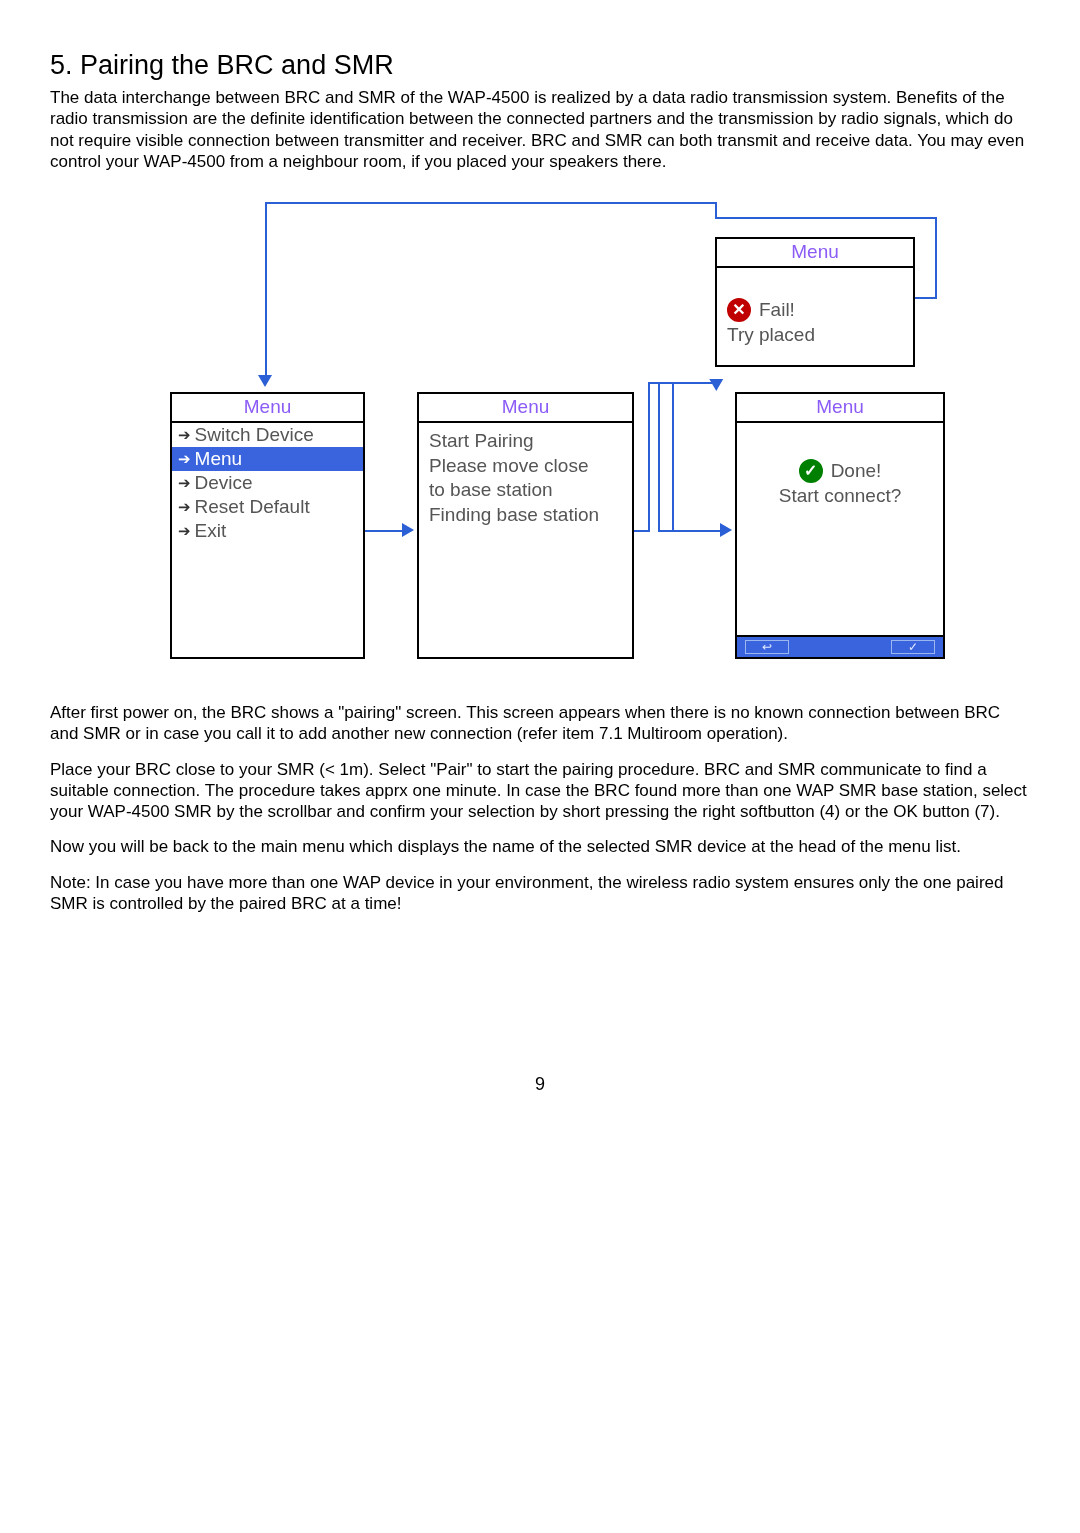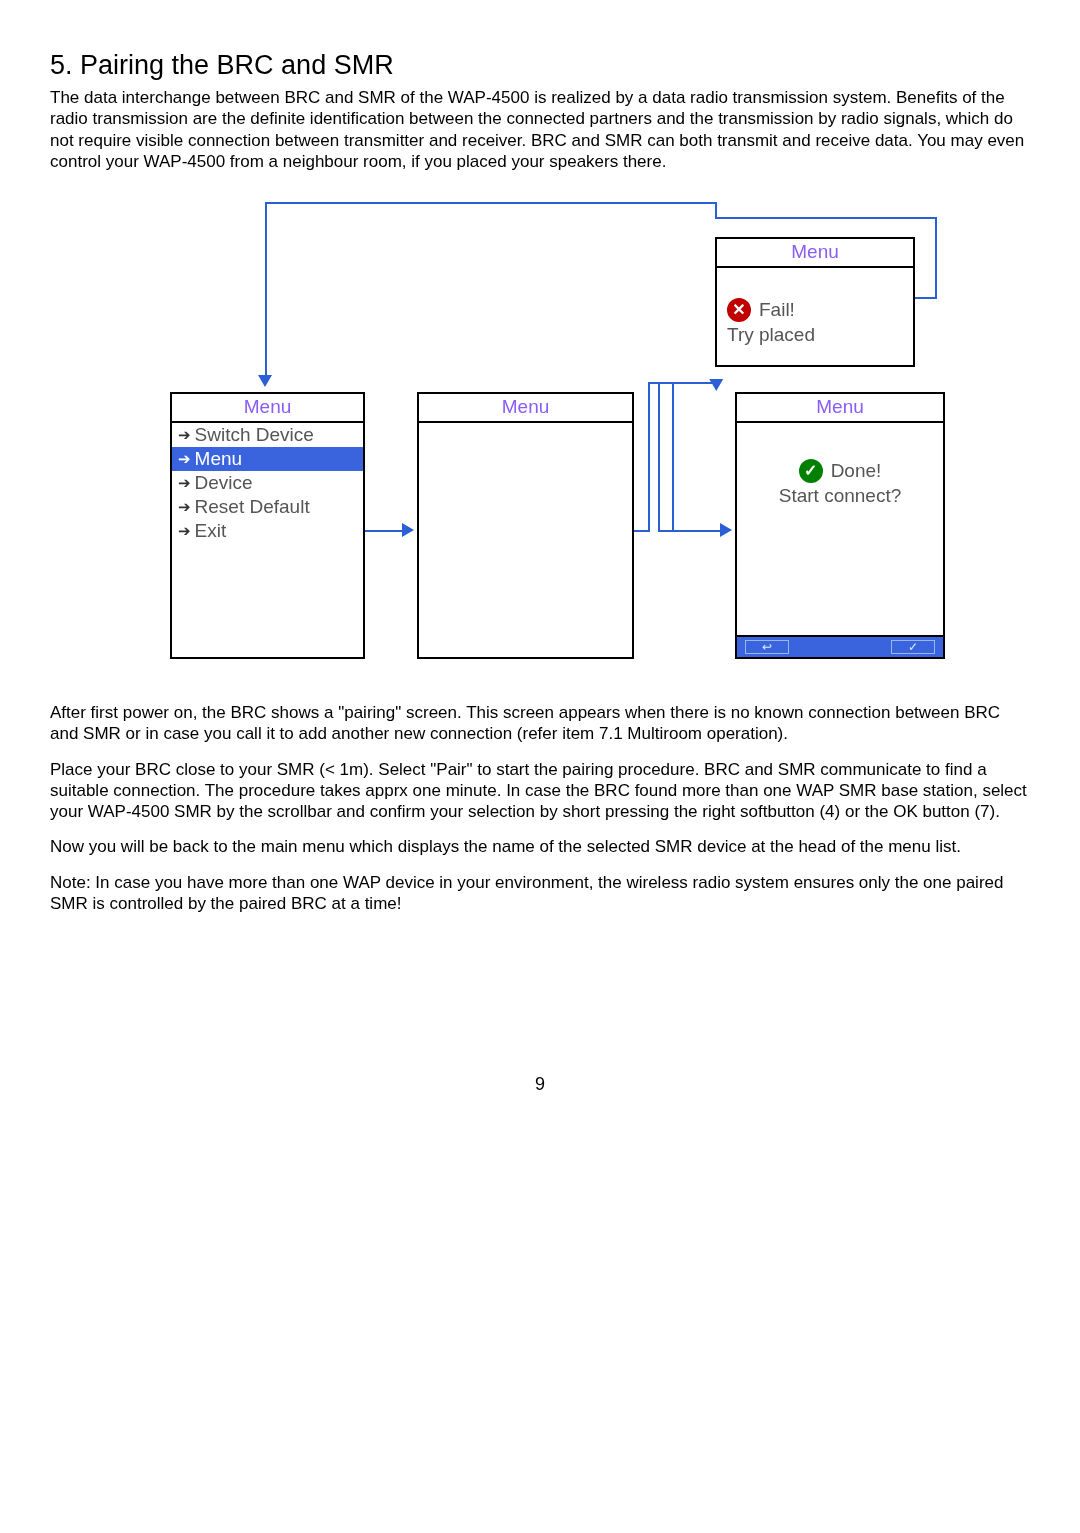--- a/index.html
+++ b/index.html
@@ -182,20 +182,26 @@
         <span class="arrow-bullet">➔</span>
         <span>Exit</span>
       </div>
   </div>
 
   <div class="hline" style="left:230px; top:328px; width:37px;"></div>
   <div class="arrow-right" style="left:267px; top:321px;"></div>
 
   <div class="screen" style="left:282px; top:190px; width:217px; height:267px;">
     <div class="screen-head">Menu</div>
+    <div class="screen-body">
+      <div>Start Pairing</div>
+      <div>Please move close</div>
+      <div>to base station</div>
+      <div>Finding base station</div>
+    </div>
   </div>
 
   <div class="hline" style="left:499px; top:328px; width:14px;"></div>
   <div class="vline" style="left:513px; top:180px; height:150px;"></div>
   <div class="hline" style="left:513px; top:180px; width:10px;"></div>
   <div class="vline" style="left:523px; top:180px; height:150px;"></div>
   <div class="vline" style="left:537px; top:180px; height:150px;"></div>
   <div class="hline" style="left:523px; top:180px; width:14px;"></div>
   <div class="hline" style="left:523px; top:328px; width:14px;"></div>
 

